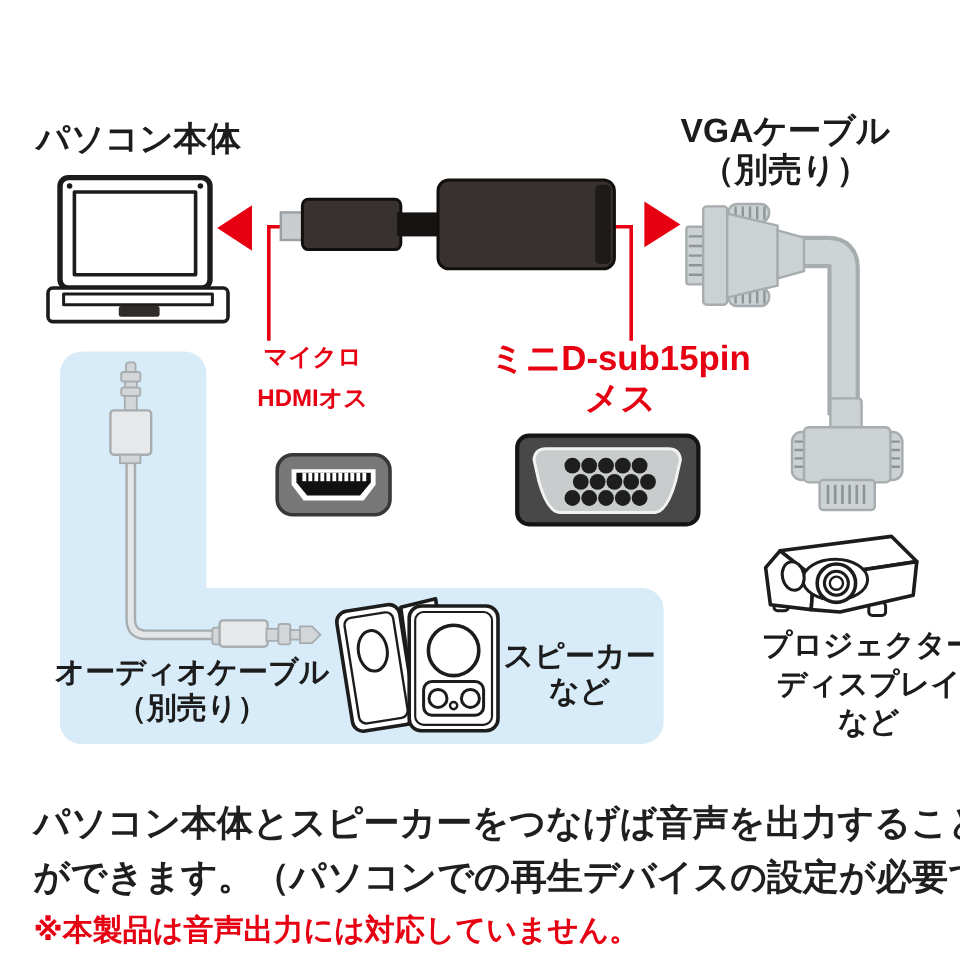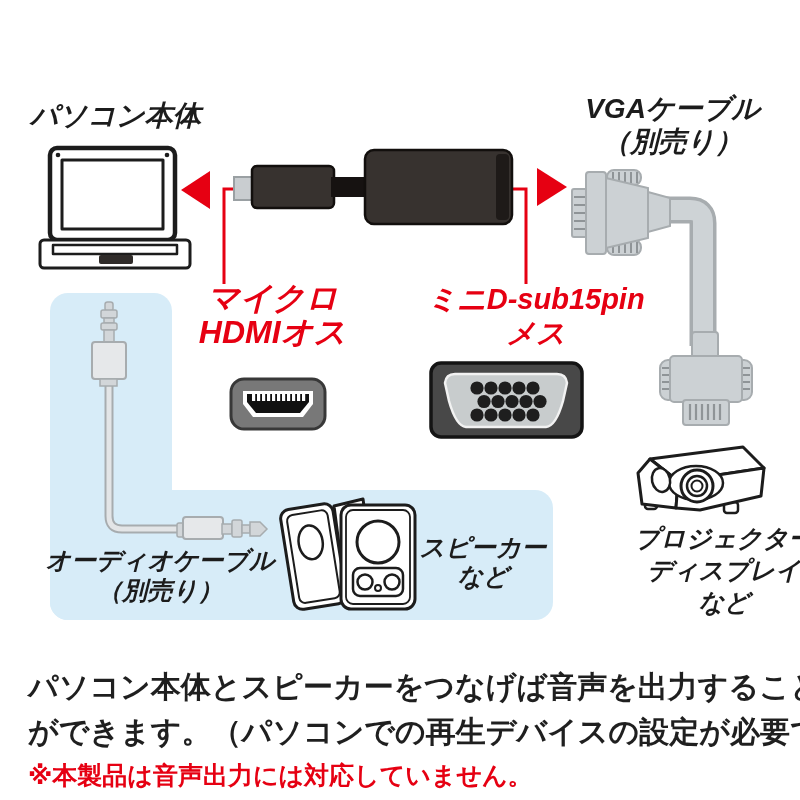--- a/index.html
+++ b/index.html
@@ -3,27 +3,27 @@
 <meta charset="utf-8">
 <style>
   html,body{margin:0;padding:0;background:#ffffff;}
   #stage{
     position:relative;width:800px;height:800px;background:#ffffff;overflow:hidden;
     font-family:"Liberation Sans","DejaVu Sans",sans-serif;
   }
   #art{position:absolute;left:0;top:0;}
   .lbl{
     position:absolute;font-weight:bold;color:#1c1c1c;
-    white-space:pre-line;text-align:center;letter-spacing:0px;font-style:italic;
+    white-space:pre-line;text-align:center;letter-spacing:0px;
   }
   .lbl.red{color:#e60012;}
   #pc-label{left:30px;top:99px;width:200px;font-size:28px;line-height:33px;text-align:left;}
-  #vga-cable-label{left:565px;top:92px;width:215px;font-size:28px;line-height:33px;}
-  #micro-hdmi-label{left:190px;top:281px;width:165px;font-size:32px;line-height:34px;}
-  #mini-dsub-label{left:397px;top:282px;width:278px;font-size:29px;line-height:34px;}
+  #vga-cable-label{left:547px;top:92px;width:215px;font-size:28px;line-height:33px;}
+  #micro-hdmi-label{left:178px;top:281px;width:165px;font-size:20px;line-height:34px;}
+  #mini-dsub-label{left:378px;top:282px;width:278px;font-size:29px;line-height:34px;}
   #audio-cable-label{left:35px;top:545px;width:250px;font-size:25px;line-height:30px;}
   #speaker-label{left:408px;top:533px;width:150px;font-size:25px;line-height:29px;}
   #projector-label{left:605px;top:522px;width:190px;font-size:25px;line-height:32px;margin-left:24px;}
   #footer{position:absolute;left:28px;top:664px;width:764px;}
   .footer-line{font-weight:bold;color:#1f1f1f;font-size:30px;line-height:45px;white-space:nowrap;}
   #footer-note{font-weight:bold;color:#e60012;font-size:25px;line-height:30px;margin-top:6px;white-space:nowrap;}
 </style>
 </head>
 <body>
 

